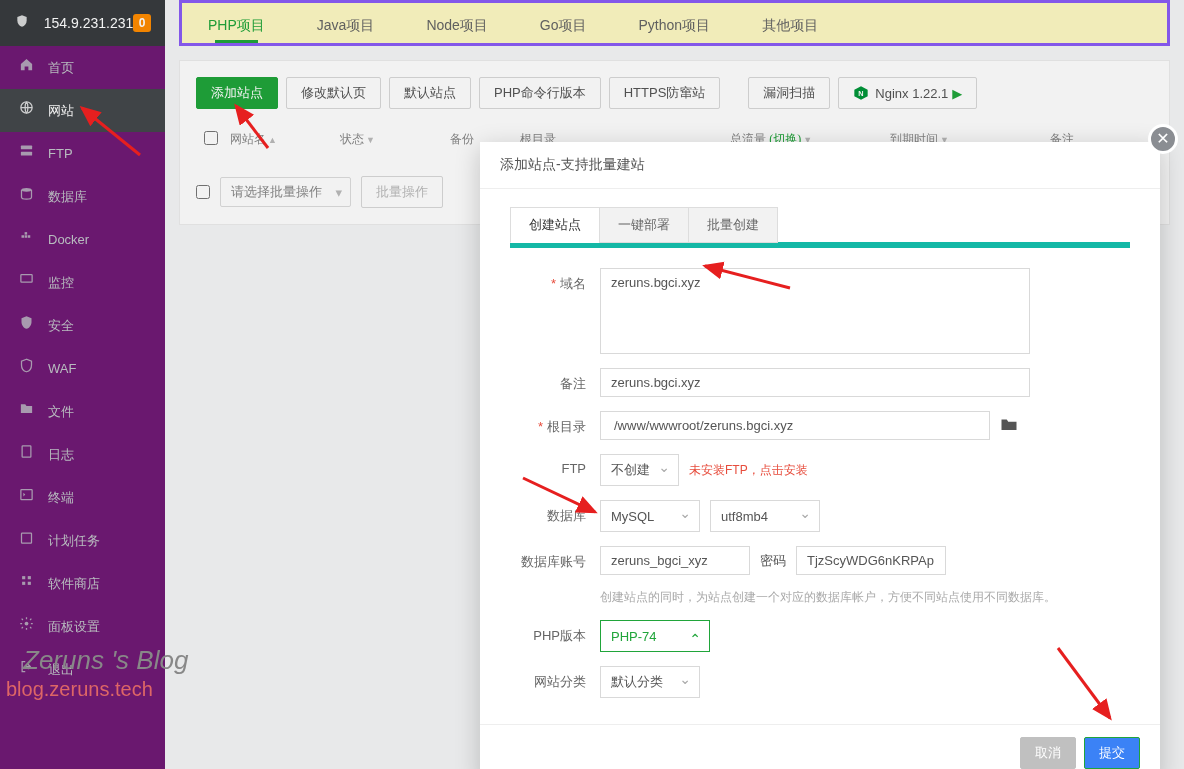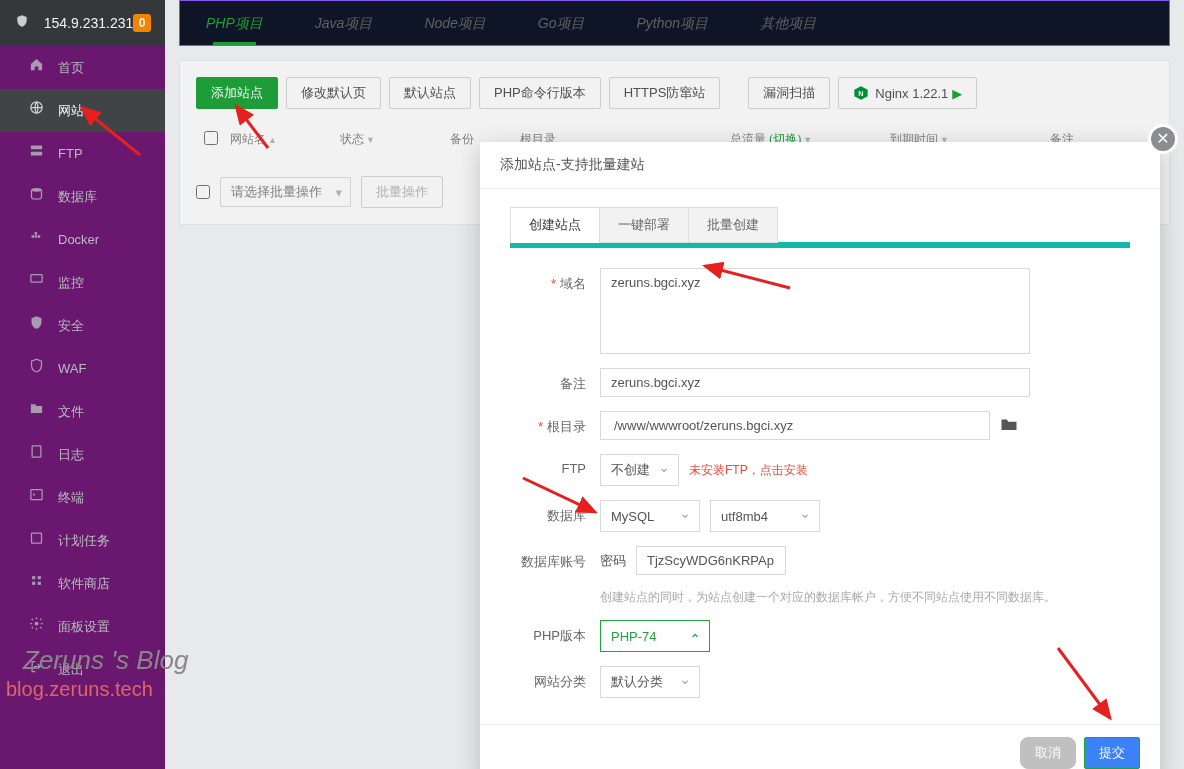--- a/index.html
+++ b/index.html
@@ -1,33 +1,33 @@
 <!DOCTYPE html>
 <html><head>
 <meta charset="utf-8">
 <style>
 * { box-sizing: border-box; margin: 0; padding: 0; }
 body { font-family: "Microsoft YaHei", Arial, sans-serif; font-size: 13px; color: #555; background: #f0f0f0; width: 1184px; height: 769px; overflow: hidden; position: relative; }
 .sidebar { position: absolute; left: 0; top: 0; width: 165px; height: 100%; background: #701a75; color: #c2c6ca; }
 .sidebar-head { height: 46px; line-height: 46px; padding: 0 14px; background: #383c3f; color: #fff; font-size: 14px; display: flex; align-items: center; }
 .sidebar-head .ip { flex: 1; }
 .badge-o { width: 18px; height: 18px; background: #ff8c00; color: #fff; border-radius: 3px; text-align: center; line-height: 18px; font-size: 12px; font-weight: bold; }
-.nav-item { height: 43px; line-height: 43px; padding: 0 28px; display: flex; align-items: flex-end; cursor: pointer; color: #c2c6ca; }
+.nav-item { height: 43px; line-height: 43px; padding: 0 18px; display: flex; align-items: flex-end; cursor: pointer; color: #c2c6ca; }
 .nav-item.active { background: #44484b; color: #fff; }
 .nav-icon { width: 16px; text-align: center; margin-right: 14px; opacity: .8; }
 .main { position: absolute; left: 165px; top: 0; right: 0; height: 100%; background: #f5f6f7; padding: 0 14px; }
-.tabs { height: 46px; background: #0f172a; border: 1px solid #8b5cf6; margin-top: 0; display: flex; font-style: italic; }
+.tabs { height: 46px; background: #fef9c3; border: 3px solid #8b5cf6; margin-top: 0; display: flex; }
 .tab { padding: 0 26px; line-height: 44px; font-size: 14px; color: #666; cursor: pointer; position: relative; }
 .tab.active { color: #20a53a; }
 .tab.active::after { content: ""; position: absolute; left: 30%; right: 30%; bottom: 0; height: 3px; background: #20a53a; }
 .toolbar-box { background: #fff; border: 1px solid #ececec; margin-top: 14px; padding: 16px; }
 .toolbar-row { display: flex; align-items: center; gap: 8px; flex-wrap: wrap; }
 .btn { display: inline-flex; align-items: center; padding: 0 14px; height: 32px; border: 1px solid #d9d9d9; background: #fff; border-radius: 2px; cursor: pointer; color: #555; font-size: 13px; }
 .btn-primary { background: #20a53a; color: #fff; border-color: #20a53a; }
-.btn-gray { background: #c0c0c0; color: #fff; border-color: #c0c0c0; border-radius: 8px; }
+.btn-gray { background: #c0c0c0; color: #fff; border-color: #c0c0c0; }
 .btn-green { background: #3b82f6; color: #fff; border-color: #20a53a; font-weight: 400; }
 .nginx-btn svg { margin-right: 6px; }
 .spacer { width: 12px; }
 .tbl-head { display: flex; align-items: center; margin-top: 14px; color: #888; font-size: 12px; }
 .tbl-head > div { padding: 8px 4px; }
 .chk { width: 30px; text-align: center; }
 .c1 { width: 110px; } .c2 { width: 110px; } .c3 { width: 70px; } .c4 { width: 210px; } .c5 { width: 160px; } .c6 { width: 160px; } .c7 { flex:1; }
 .sort-ic { font-size: 9px; color: #bbb; margin-left: 2px; }
 .switch-lnk { color: #20a53a; font-family: Liberation Serif, serif; }
 .batch-row { display: flex; align-items: center; gap: 10px; margin-top: 20px; }
@@ -279,20 +279,21 @@
       <div class="flabel">数据库</div>
       <div class="fctrl">
         <div class="sel-box" style="width:100px">MySQL</div>
         <div class="sel-box" style="width:110px">utf8mb4</div>
       </div>
     </div>
 
     <div class="frow">
       <div class="flabel">数据库账号</div>
       <div class="fctrl">
+        <input class="inp inp-sm" value="zeruns_bgci_xyz" style="">
         <span>密码</span>
         <input class="inp inp-sm" value="TjzScyWDG6nKRPAp" style="">
         <div class="hint">创建站点的同时，为站点创建一个对应的数据库帐户，方便不同站点使用不同数据库。</div>
       </div>
     </div>
 
     <div class="frow">
       <div class="flabel">PHP版本</div>
       <div class="fctrl">
         <div class="sel-box sel-green" style="width:110px">PHP-74</div>

